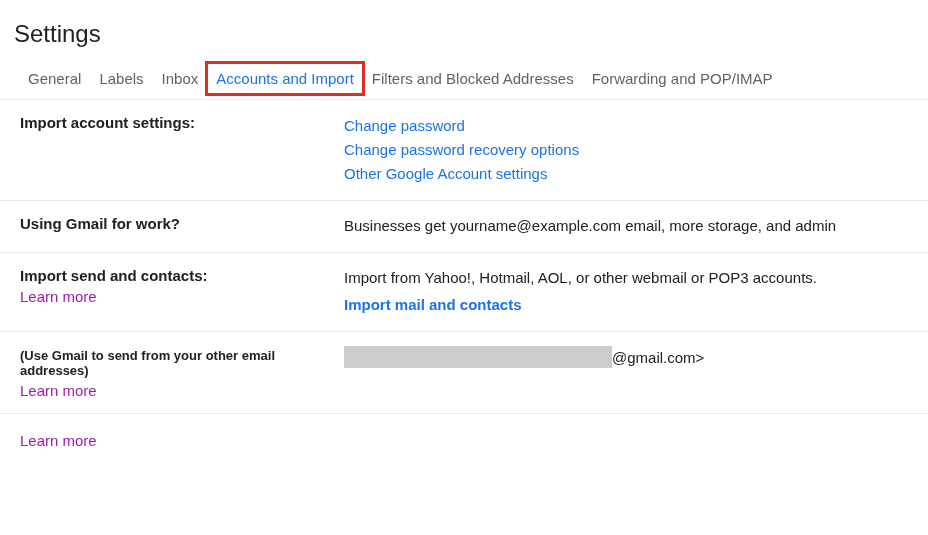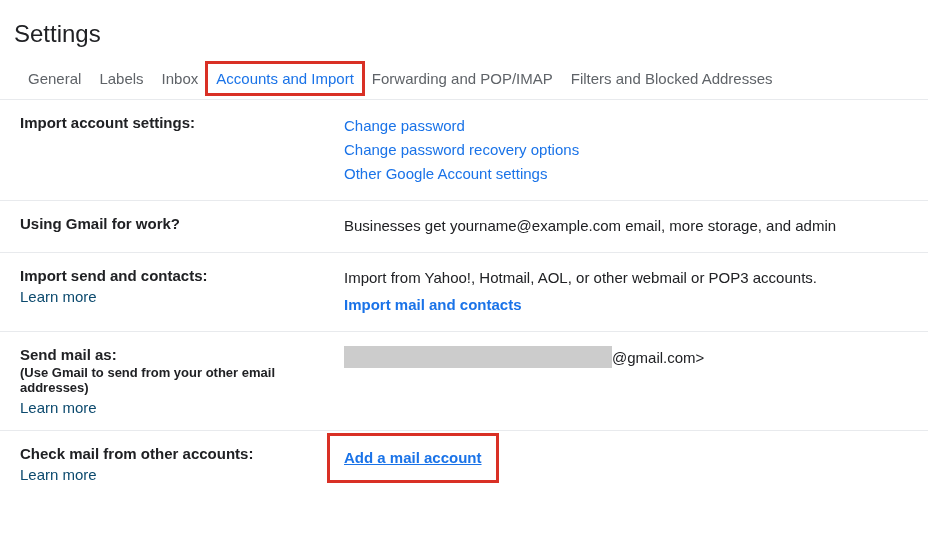--- a/index.html
+++ b/index.html
@@ -67,21 +67,21 @@
       display: inline-block;
       line-height: 1.6;
     }
     .link.bold {
       font-weight: 700;
     }
     .link.underline {
       text-decoration: underline;
     }
     .learn-more {
-      color: #0c4a6e;
+      color: #a21caf;
       font-size: 15px;
       cursor: pointer;
       display: block;
       margin-top: 4px;
       font-weight: 400;
     }
     .body-text {
       color: #202124;
       line-height: 1.5;
     }
@@ -112,22 +112,22 @@
 
 <h1 class="page-title">Settings</h1>
 
 <div class="tabs">
   <span class="tab">General</span>
   <span class="tab">Labels</span>
   <span class="tab">Inbox</span>
   <span class="highlight-box">
     <span class="tab active">Accounts and Import</span>
   </span>
+  <span class="tab">Filters and Blocked Addresses</span>
   <span class="tab">Forwarding and POP/IMAP</span>
-  <span class="tab">Filters and Blocked Addresses</span>
 </div>
 
 <div class="section">
   <div class="section-left">
     <div class="section-label">Import account settings:</div>
   </div>
   <div class="section-right">
     <div><span class="link">Change password</span></div>
     <div><span class="link">Change password recovery options</span></div>
     <div><span class="link">Other Google Account settings</span></div>
@@ -149,34 +149,27 @@
     <span class="learn-more">Learn more</span>
   </div>
   <div class="section-right">
     <div class="body-text row-line">Import from Yahoo!, Hotmail, AOL, or other webmail or POP3 accounts.</div>
     <span class="link bold">Import mail and contacts</span>
   </div>
 </div>
 
 <div class="section">
   <div class="section-left">
-    <div class="section-label">Send mail as:</div>
     <div class="section-sub">(Use Gmail to send from your other email addresses)</div>
     <span class="learn-more">Learn more</span>
   </div>
   <div class="section-right">
     <div class="row-line">
       <span class="redacted"></span><span class="email-suffix">@gmail.com&gt;</span>
     </div>
   </div>
 </div>
 
 <div class="section" style="border-bottom:none;">
   <div class="section-left">
-    <div class="section-label">Check mail from other accounts:</div>
     <span class="learn-more">Learn more</span>
-  </div>
-  <div class="section-right">
-    <span class="highlight-link-box">
-      <span class="link bold underline">Add a mail account</span>
-    </span>
   </div>
 </div>
 
 </body></html>

